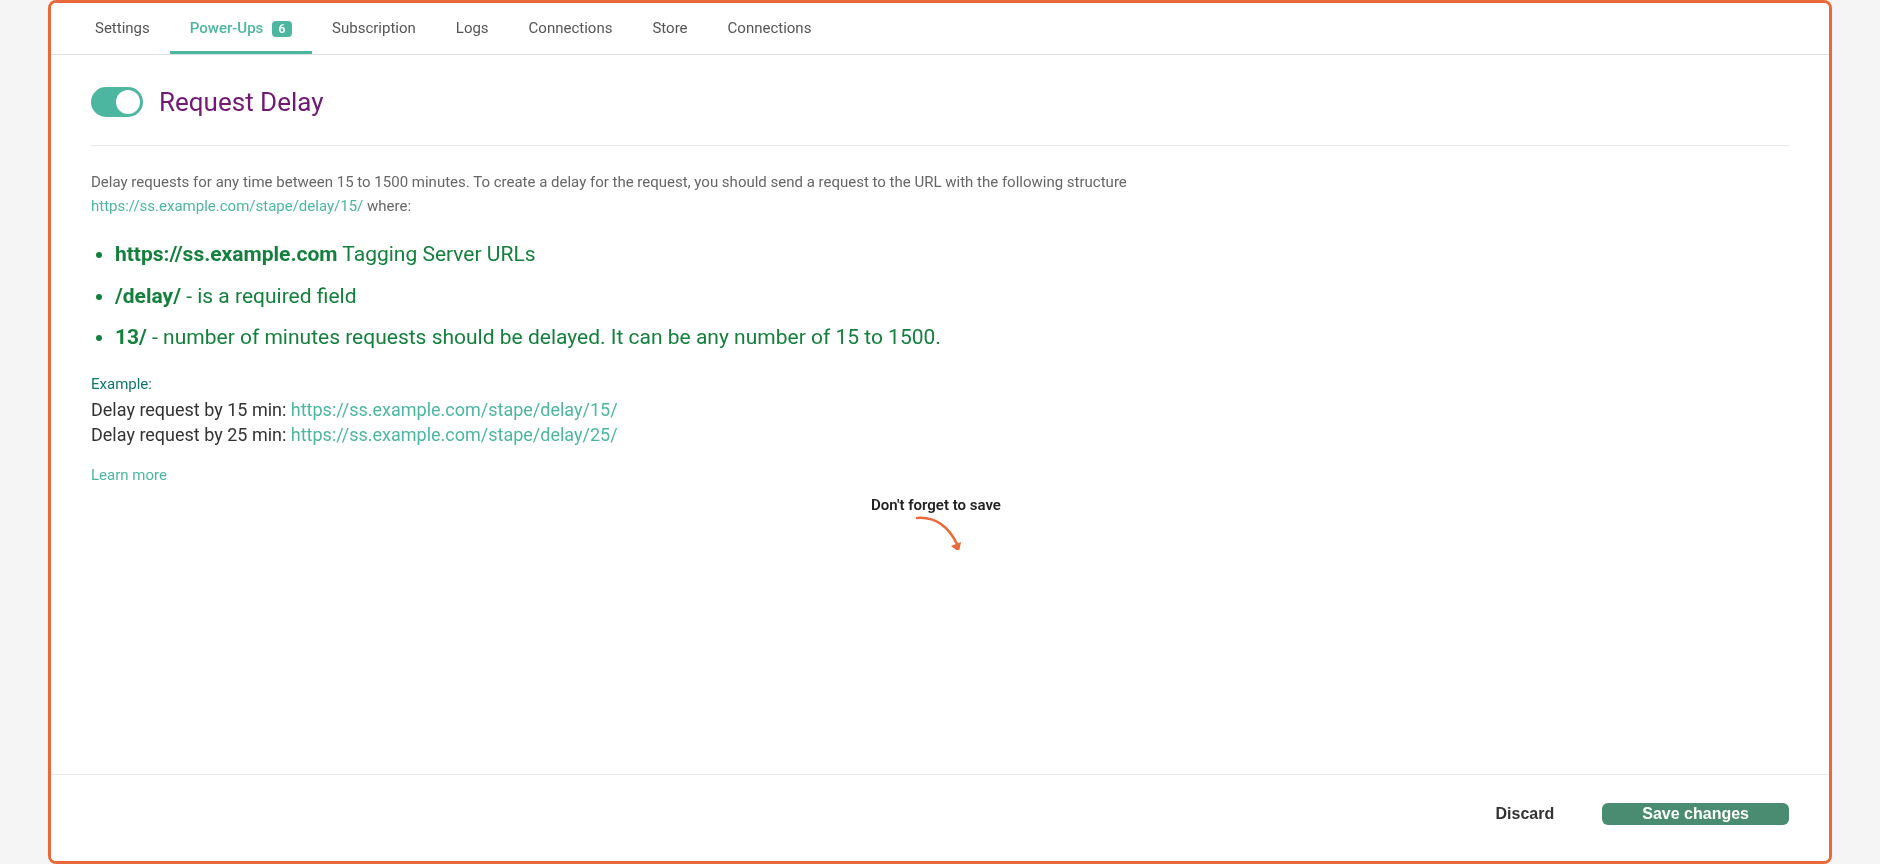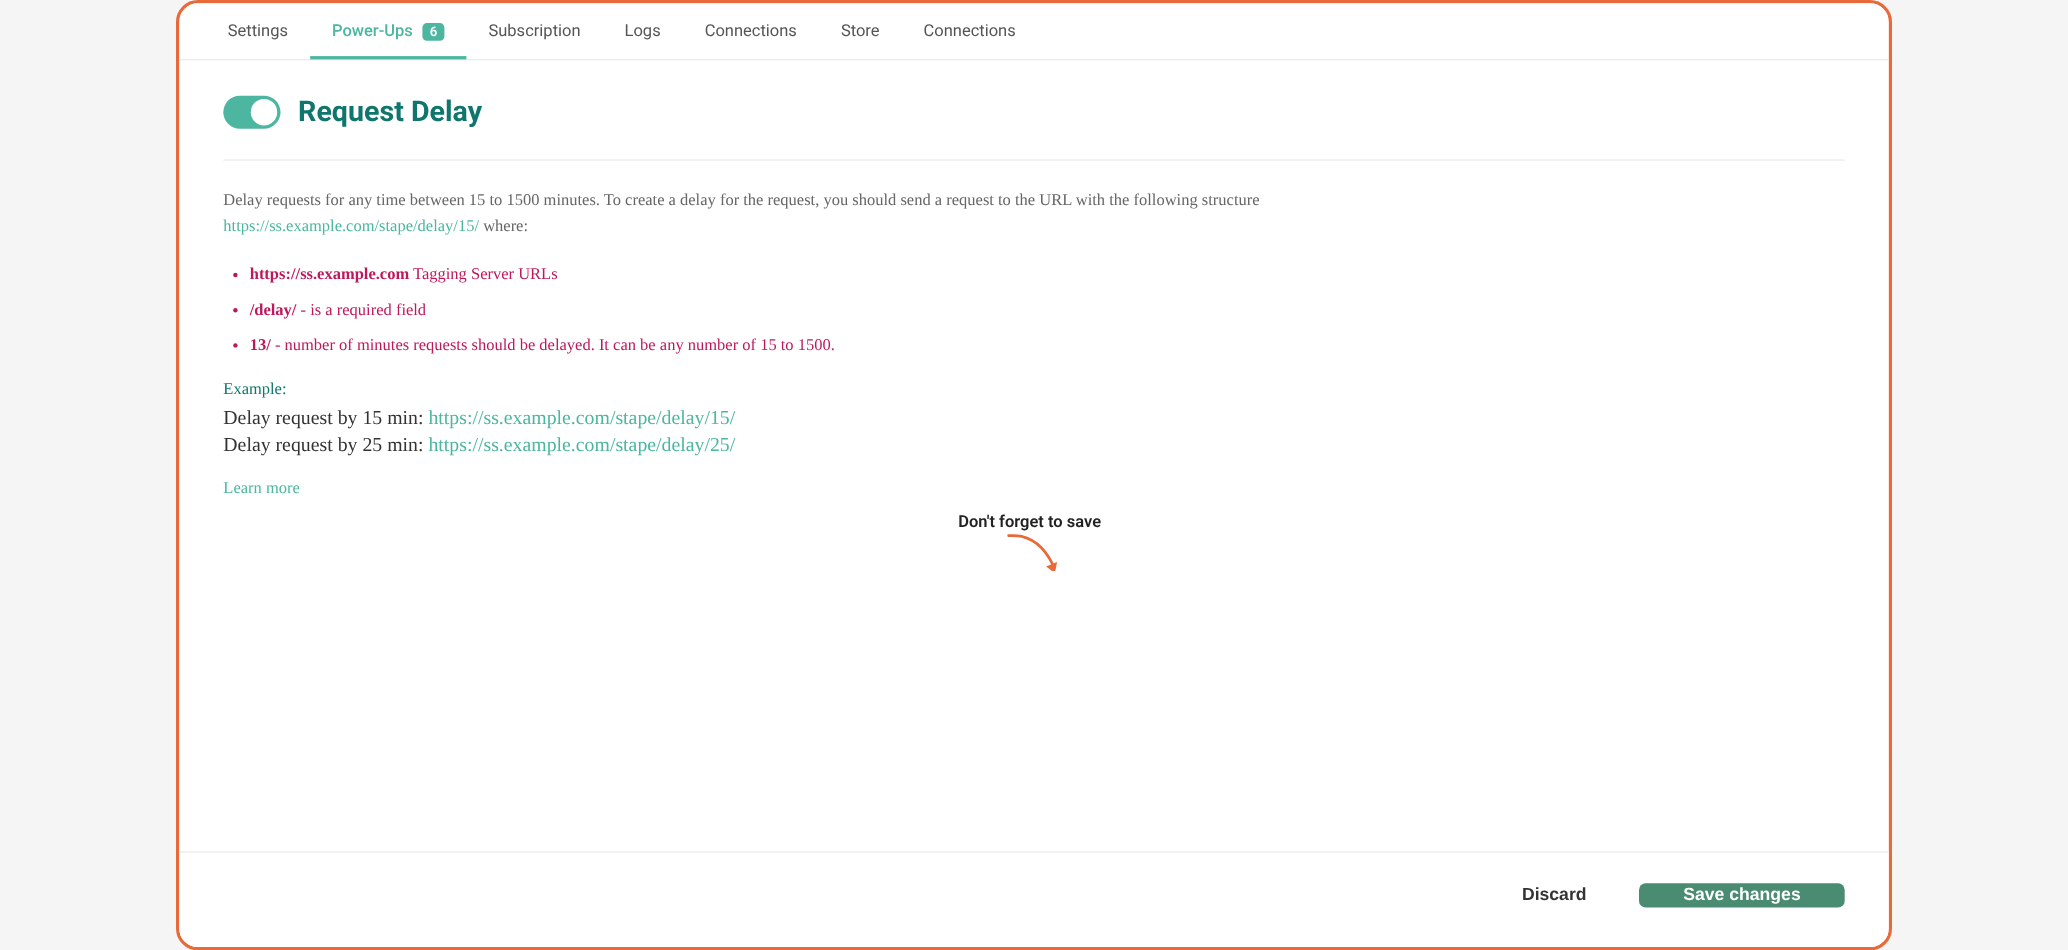--- a/index.html
+++ b/index.html
@@ -11,24 +11,24 @@
     body {
       font-family: -apple-system, BlinkMacSystemFont, 'Segoe UI', Roboto, sans-serif;
       background: #f5f5f5;
       display: flex;
       justify-content: center;
       align-items: center;
       min-height: 100vh;
     }
 
     .page-wrapper {
-      width: 1560px;
+      width: 1784px;
       height: 864px;
       border: 3px solid #e8693a;
-      border-radius: 20px;
+      border-radius: 8px;
       background: #fff;
       display: flex;
       flex-direction: column;
       overflow: hidden;
     }
 
     
     .tabs-bar {
       display: flex;
       align-items: flex-end;
@@ -108,35 +108,34 @@
       height: 24px;
       background: #fff;
       border-radius: 50%;
       top: 3px;
       right: 3px;
       transition: right 0.2s;
     }
 
     .feature-title {
       font-size: 26px;
-      font-weight: 700;
-      color: #0f766e;
+      font-weight: 400;
+      color: #701a75;
     }
 
     
     .divider {
       border: none;
       border-top: 1px solid #e8e8e8;
       margin: 8px 0 24px 0;
     }
 
     
     .description-area {
       max-width: 1100px;
-      font-family: Liberation Serif, serif;
     }
 
     .description-text {
       font-size: 15px;
       color: #666;
       line-height: 1.6;
       margin-bottom: 20px;
     }
 
     .description-text a,
@@ -145,22 +144,22 @@
       text-decoration: none;
     }
 
     .bullet-list {
       list-style: disc;
       margin-left: 24px;
       margin-bottom: 20px;
     }
 
     .bullet-list li {
-      font-size: 15px;
-      color: #be185d;
+      font-size: 21px;
+      color: #15803d;
       margin-bottom: 8px;
       line-height: 1.6;
     }
 
     .bullet-list li strong {
       font-weight: 700;
     }
 
     .example-block {
       margin-bottom: 20px;

